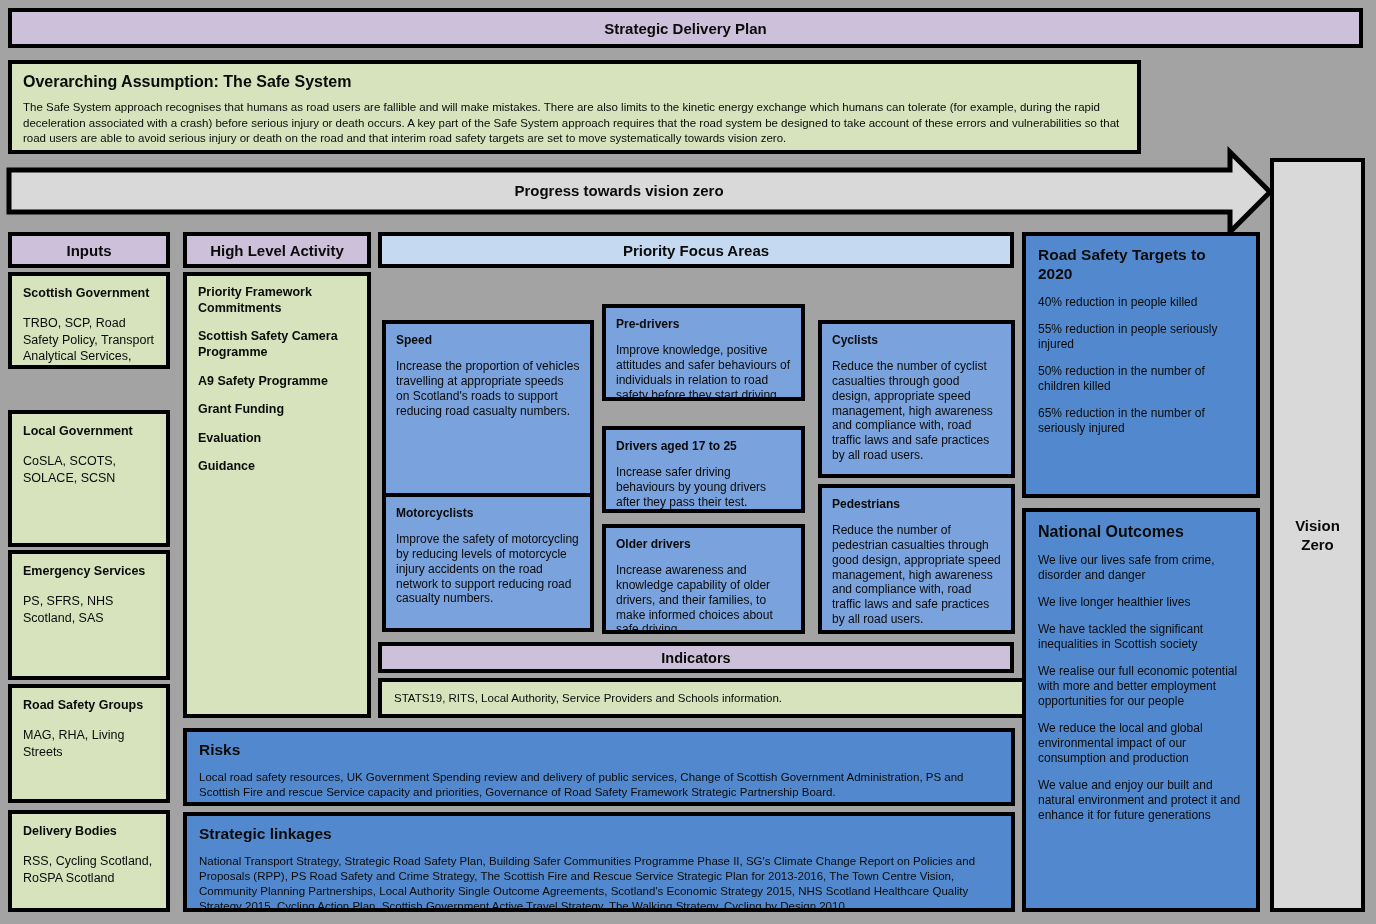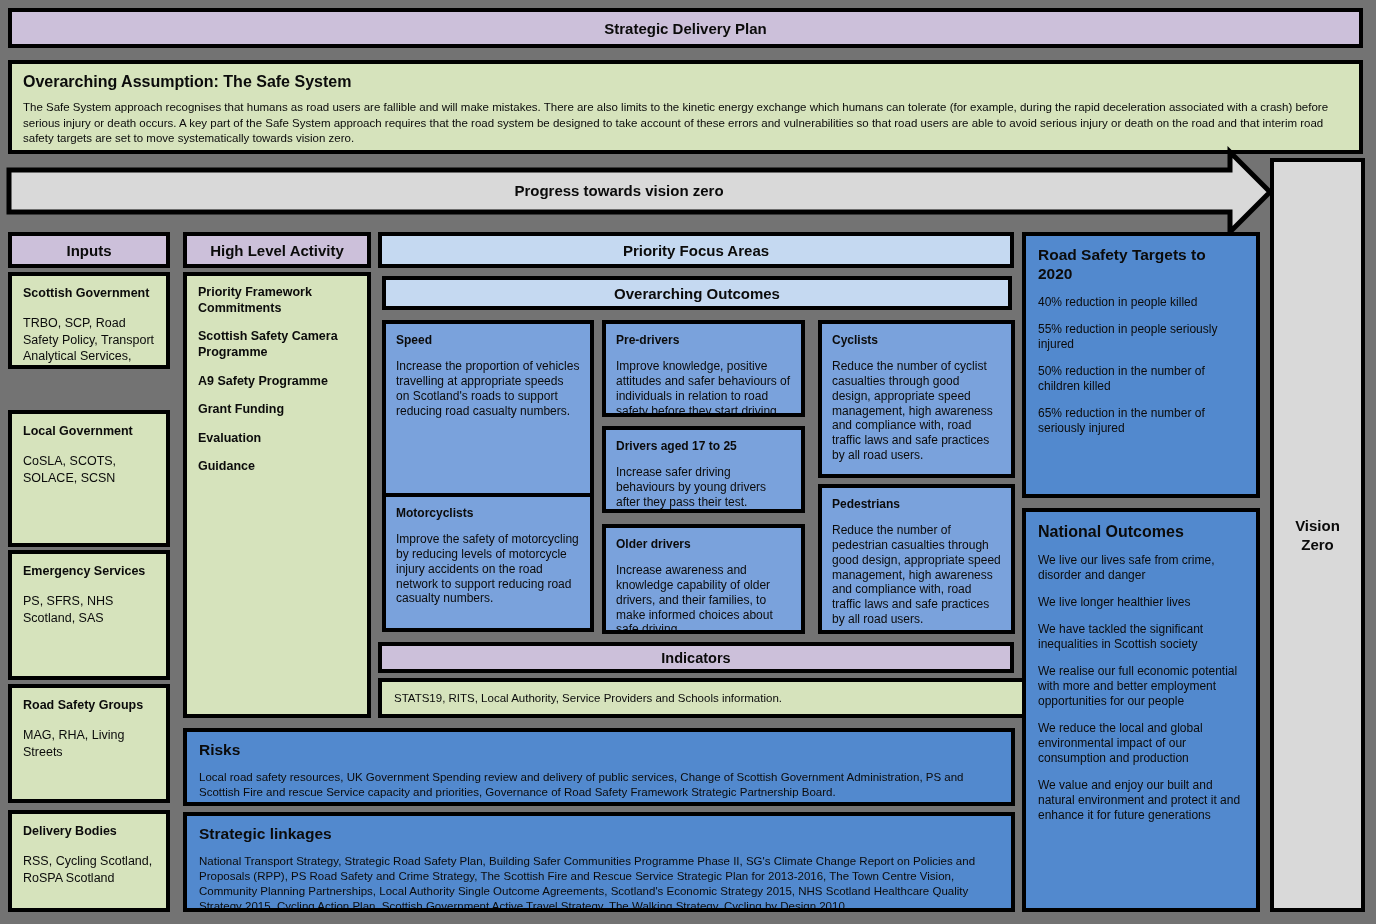--- a/index.html
+++ b/index.html
@@ -1,17 +1,17 @@
 <!DOCTYPE html>
 <html style="--purple: #ccc0da; --green: #d6e3bc; --light_blue: #c5d9f1; --focus_blue: #7aa2dc; --deep_blue: #5289ce; --gray: #d9d9d9; --border: #000000;"><head>
 <meta charset="utf-8">
 <style>
   html,body{margin:0;padding:0;background:#fff;}
   .canvas{
-    position:relative;width:1376px;height:924px;background:#737373;
+    position:relative;width:1376px;height:924px;background:#a3a3a3;
     font-family:"Liberation Sans", sans-serif;color:#0b0b0b;overflow:hidden;
   }
   .bx{position:absolute;border:4px solid #000;box-sizing:border-box;overflow:hidden;}
   .purple{background:var(--purple,#ccc0da);}
   .green{background:var(--green,#d6e3bc);}
   .lblue{background:var(--light_blue,#c5d9f1);}
   .fblue{background:var(--focus_blue,#7aa2dc);}
   .dblue{background:var(--deep_blue,#5289ce);}
   .gray{background:var(--gray,#d9d9d9);}
   .hdr{display:flex;align-items:center;justify-content:center;font-weight:bold;font-size:15px;text-align:center;}
@@ -29,21 +29,21 @@
   .hla-item{font-weight:bold;font-size:12.5px;line-height:1.25;margin-bottom:13px;}
   .vz{display:flex;align-items:center;justify-content:center;font-weight:bold;font-size:15px;text-align:center;line-height:1.3;}
 </style>
 </head>
 <body>
 
 <div class="canvas">
 
   <div class="bx purple hdr" style="left:8px;top:8px;width:1355px;height:40px;">Strategic Delivery Plan</div>
 
-  <div class="bx green pad" style="left:8px;top:60px;width:1355px;height:94px;">
+  <div class="bx green pad" style="left:8px;top:60px;width:1133px;height:94px;">
     <div style="font-weight:bold;font-size:16px;margin-bottom:9px;">Overarching Assumption: The Safe System</div>
     <div style="font-size:11.5px;line-height:1.35;">The Safe System approach recognises that humans as road users are fallible and will make mistakes.  There are also limits to the kinetic energy exchange which humans can tolerate (for example, during the rapid deceleration associated with a crash) before serious injury or death occurs.  A key part of the Safe System approach requires that the road system be designed to take account of these errors and vulnerabilities so that road users are able to avoid serious injury or death on the road and that interim road safety targets are set to move systematically towards vision zero.</div>
   </div>
 
   <svg style="position:absolute;left:6px;top:144px;" width="1270" height="96" viewBox="0 0 1270 96">
     <polygon points="3,26 1224,26 1224,8 1264,48 1224,88 1224,68 3,68" fill="#d9d9d9" stroke="#000" stroke-width="5"></polygon>
   </svg>
   <div class="arrow-label">Progress towards vision zero</div>
 
   <div class="bx gray vz" style="left:1270px;top:158px;width:95px;height:754px;">
@@ -77,32 +77,31 @@
   <div class="bx green pad" style="left:183px;top:272px;width:188px;height:446px;">
     <div class="hla-item">Priority Framework Commitments</div>
     <div class="hla-item">Scottish Safety Camera Programme</div>
     <div class="hla-item">A9 Safety Programme</div>
     <div class="hla-item">Grant Funding</div>
     <div class="hla-item">Evaluation</div>
     <div class="hla-item">Guidance</div>
   </div>
 
   <div class="bx lblue hdr" style="left:378px;top:232px;width:636px;height:36px;">Priority Focus Areas</div>
-  <div class="bx lblue hdr" style="left:382px;top:276px;width:630px;height:34px;">Overarching Outcomes</div>
 
   <div class="bx fblue fbox" style="left:382px;top:320px;width:212px;height:182px;">
     <div class="btitle">Speed</div>
     <div>Increase the proportion of vehicles travelling at appropriate speeds on Scotland's roads to support reducing road casualty numbers.</div>
   </div>
   <div class="bx fblue fbox" style="left:382px;top:493px;width:212px;height:139px;">
     <div class="btitle">Motorcyclists</div>
     <div>Improve the safety of motorcycling by reducing levels of motorcycle injury accidents on the road network to support reducing road casualty numbers.</div>
   </div>
 
-  <div class="bx fblue fbox" style="left:602px;top:320px;width:203px;height:97px;">
+  <div class="bx fblue fbox" style="left:602px;top:304px;width:203px;height:97px;">
     <div class="btitle">Pre-drivers</div>
     <div>Improve knowledge, positive attitudes and safer behaviours of individuals in relation to road safety before they start driving.</div>
   </div>
   <div class="bx fblue fbox" style="left:602px;top:426px;width:203px;height:87px;">
     <div class="btitle">Drivers aged 17 to 25</div>
     <div>Increase safer driving behaviours by young drivers after they pass their test.</div>
   </div>
   <div class="bx fblue fbox" style="left:602px;top:524px;width:203px;height:110px;">
     <div class="btitle">Older drivers</div>
     <div>Increase awareness and knowledge capability of older drivers, and their families, to make informed choices about safe driving.</div>

